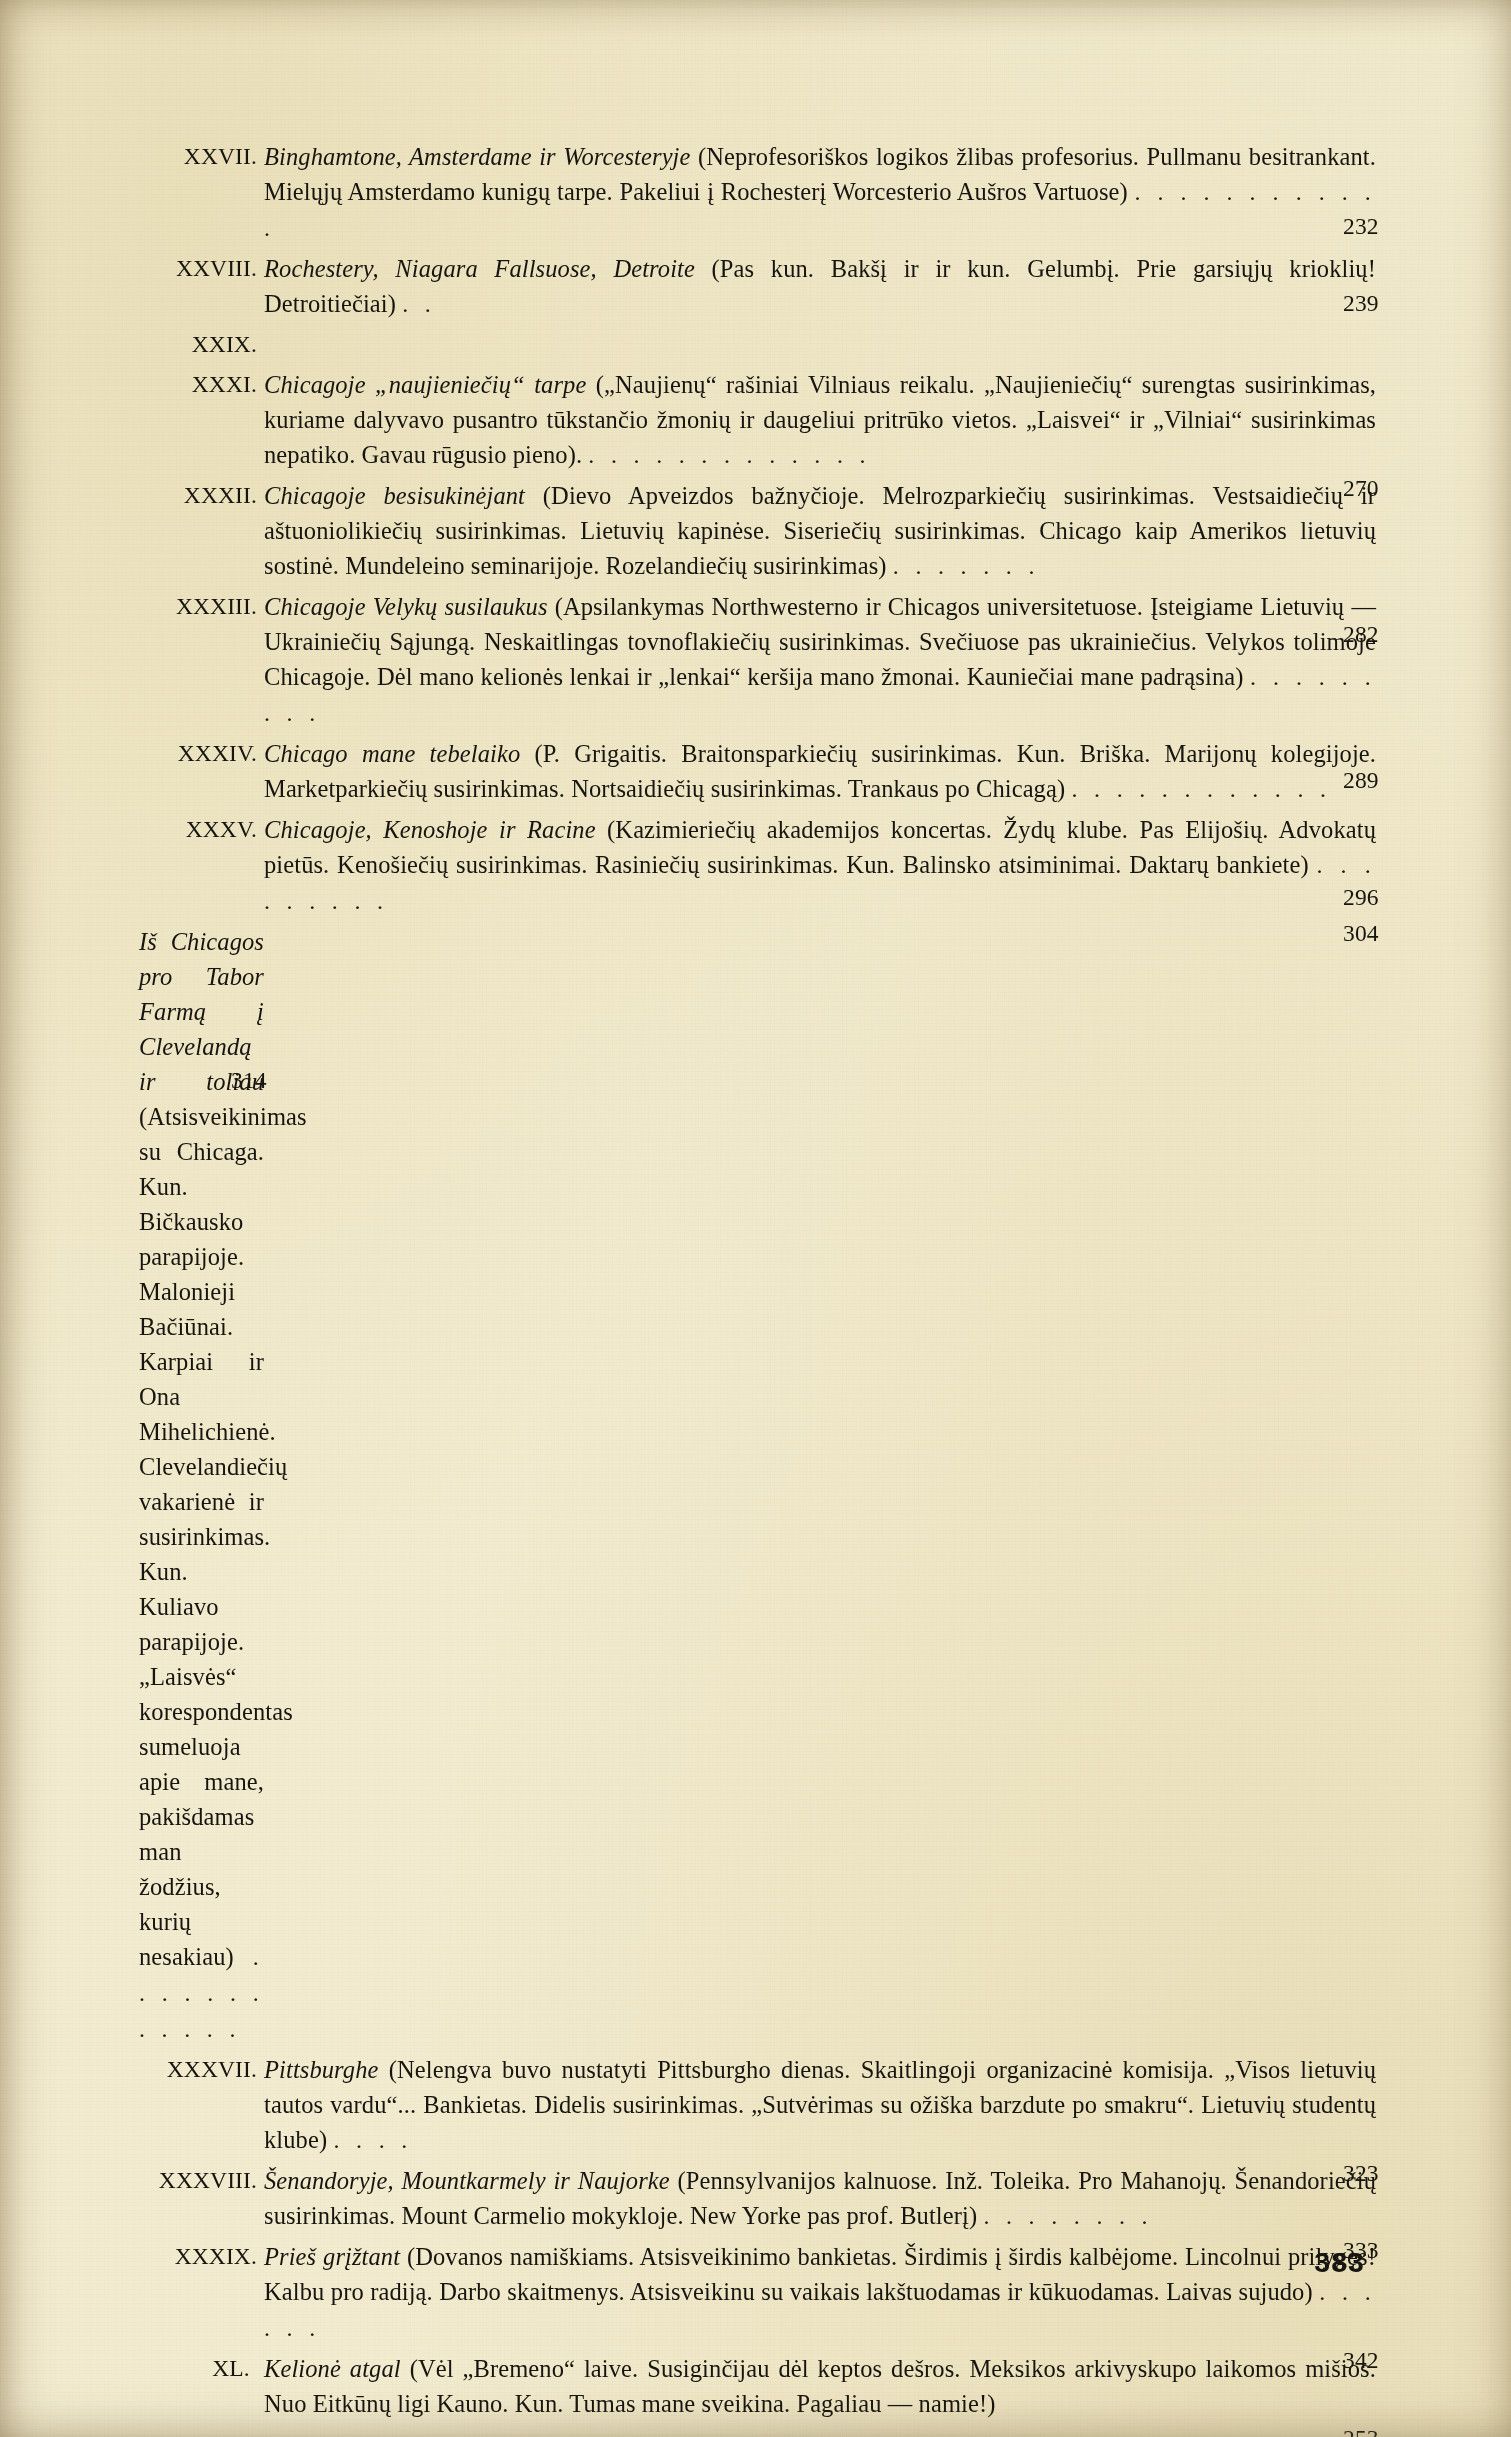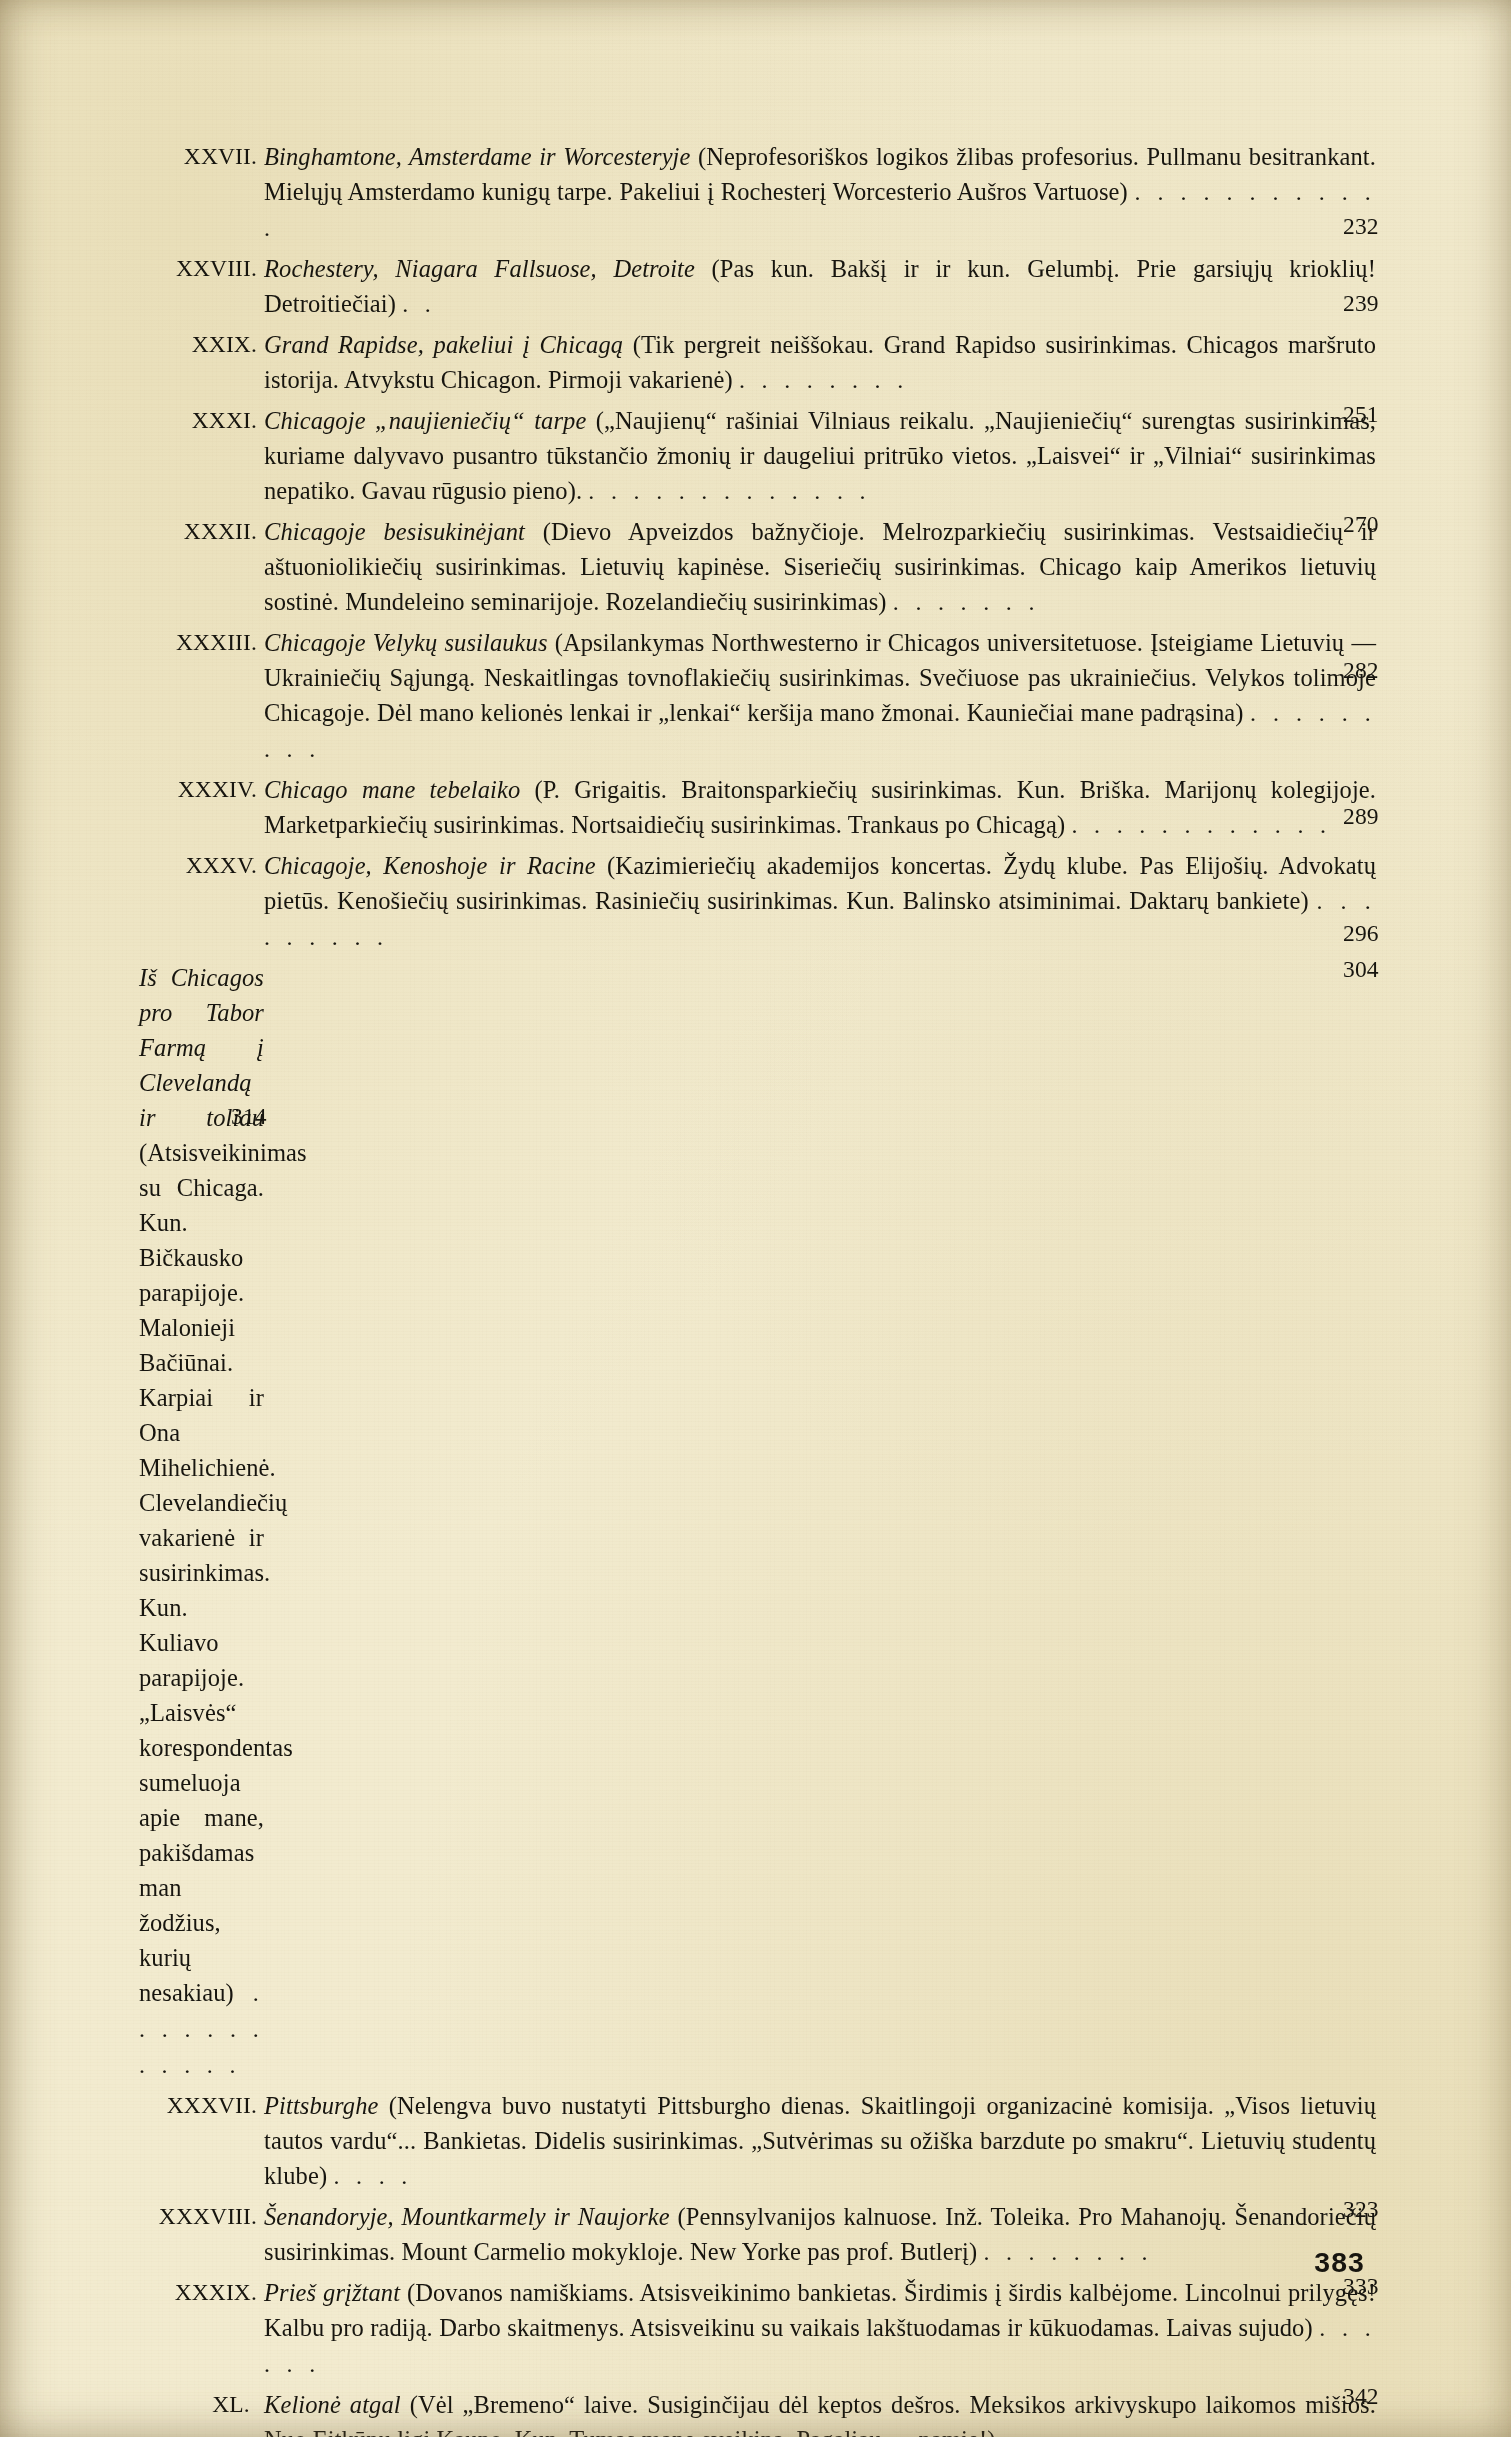--- a/index.html
+++ b/index.html
@@ -116,26 +116,20 @@
       <div class="body-text">
         <i>Rochestery, Niagara Fallsuose, Detroite</i>
         <span>(Pas kun. Bakšį ir ir kun. Gelumbį. Prie garsiųjų krioklių! Detroitiečiai)</span>
         <span class="leaders">. .</span>
         <span class="pg" style="top:35px;">239</span>
       </div>
     </div>
 
     <div class="toc-entry">
       <div class="num">XXIX.</div>
-      <div class="body-text">
-        <i>Grand Rapidse, pakeliui į Chicagą</i>
-        <span>(Tik pergreit neiššokau. Grand Rapidso susirinkimas. Chicagos maršruto istorija. Atvykstu Chicagon. Pirmoji vakarienė)</span>
-        <span class="leaders">. . . . . . . .</span>
-        <span class="pg" style="top:70px;">251</span>
-      </div>
     </div>
 
 
     <div class="toc-entry">
       <div class="num">XXXI.</div>
       <div class="body-text">
         <i>Chicagoje „naujieniečių“ tarpe</i>
         <span>(„Naujienų“ rašiniai Vilniaus reikalu. „Naujieniečių“ surengtas susirinkimas, kuriame dalyvavo pusantro tūkstančio žmonių ir daugeliui pritrūko vietos. „Laisvei“ ir „Vilniai“ susirinkimas nepatiko. Gavau rūgusio pieno).</span>
         <span class="leaders">. . . . . . . . . . . . .</span>
         <span class="pg" style="top:104px;">270</span>

